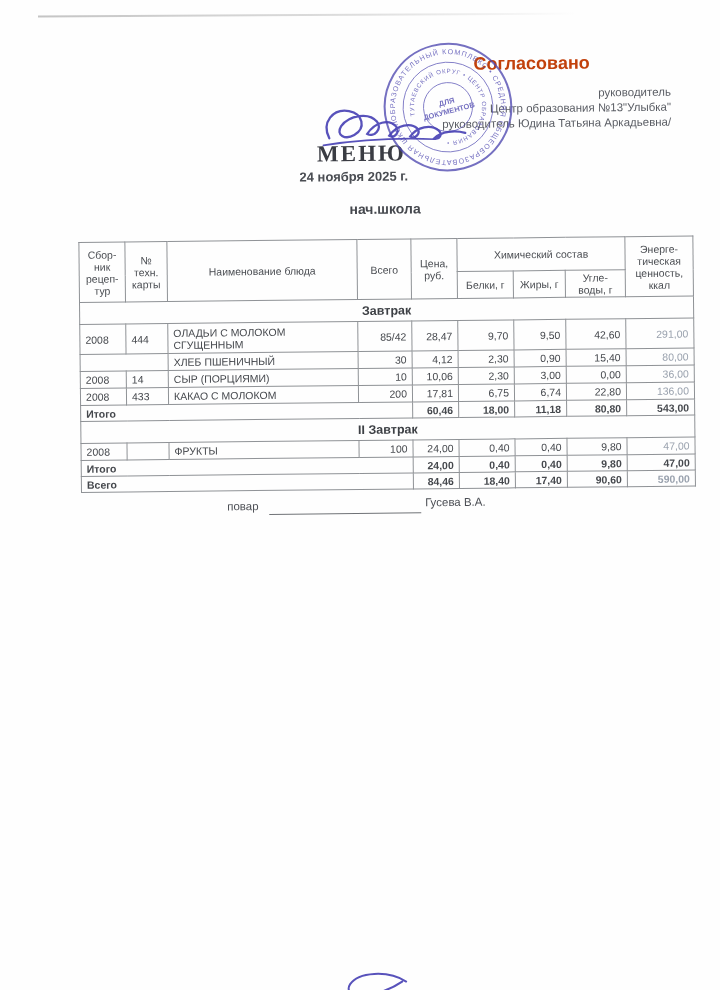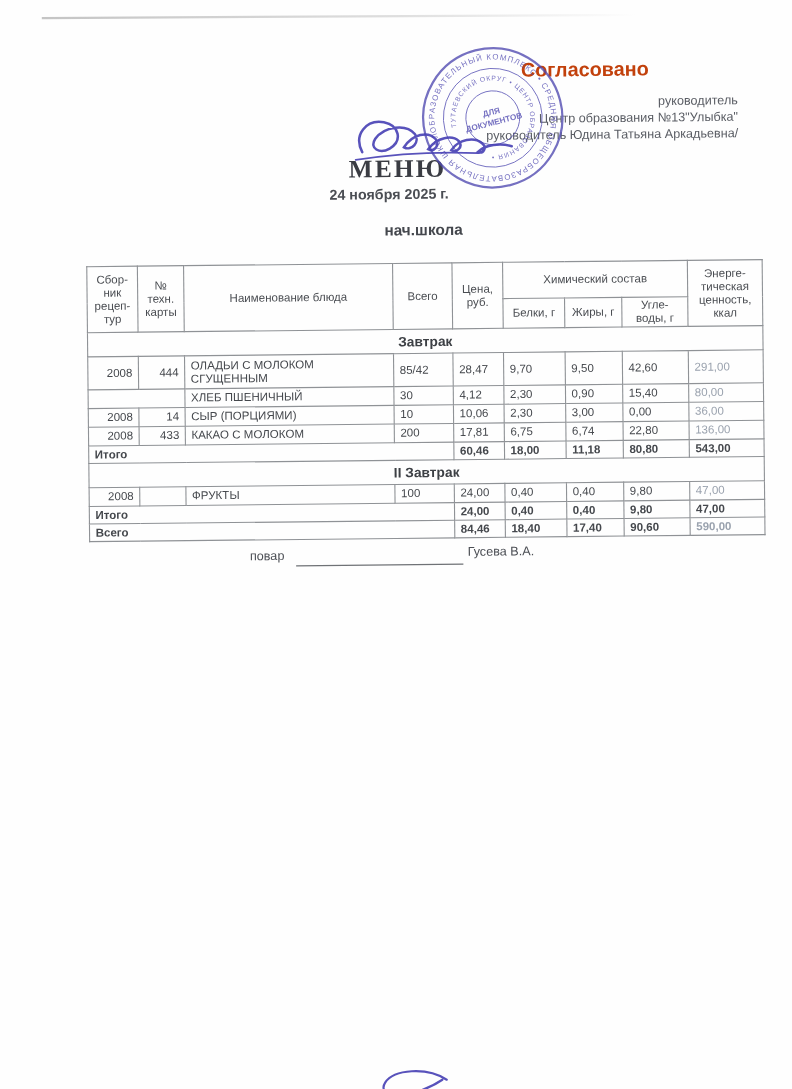--- a/index.html
+++ b/index.html
@@ -53,23 +53,23 @@
   .menu-table{border:1.5px solid #7c7f83;}
   .menu-table th{
     font-weight:400;text-align:center;white-space:pre-line;line-height:12px;color:#4a4d52;
   }
   .hdr-top th{height:30px;}
   .hdr-sub th{height:22px;}
   .sec-name{height:19px;text-align:center;font-weight:bold;font-size:12.5px;color:#3d4045;}
   .data-row td{height:14px;}
   .data-row.tall td{height:27px;}
   .total-row td,.grand-row td{height:13px;}
-  .c-center{text-align:right;}
+  .c-center{text-align:left;}
   .c-dish{text-align:left;white-space:pre-line;line-height:12px;}
-  .c-num{padding-right:7px;}
+  .c-num{text-align:right;padding-right:7px;}
   .c-label{text-align:left;font-weight:bold;}
   .bold{font-weight:bold;}
   .faded{color:#9aa2ae;margin-top:16px;}
 
   
   .footer-sign{position:absolute;left:0;top:496px;width:720px;height:30px;}
   .cook-role{position:absolute;left:226px;top:3px;font-size:11.5px;color:#4c4f55;}
   .cook-line{position:absolute;left:268px;top:17px;width:152px;border-bottom:1px solid #6f7276;}
   .cook-name{position:absolute;left:424px;top:1px;font-size:11.5px;color:#4c4f55;}
 </style>

